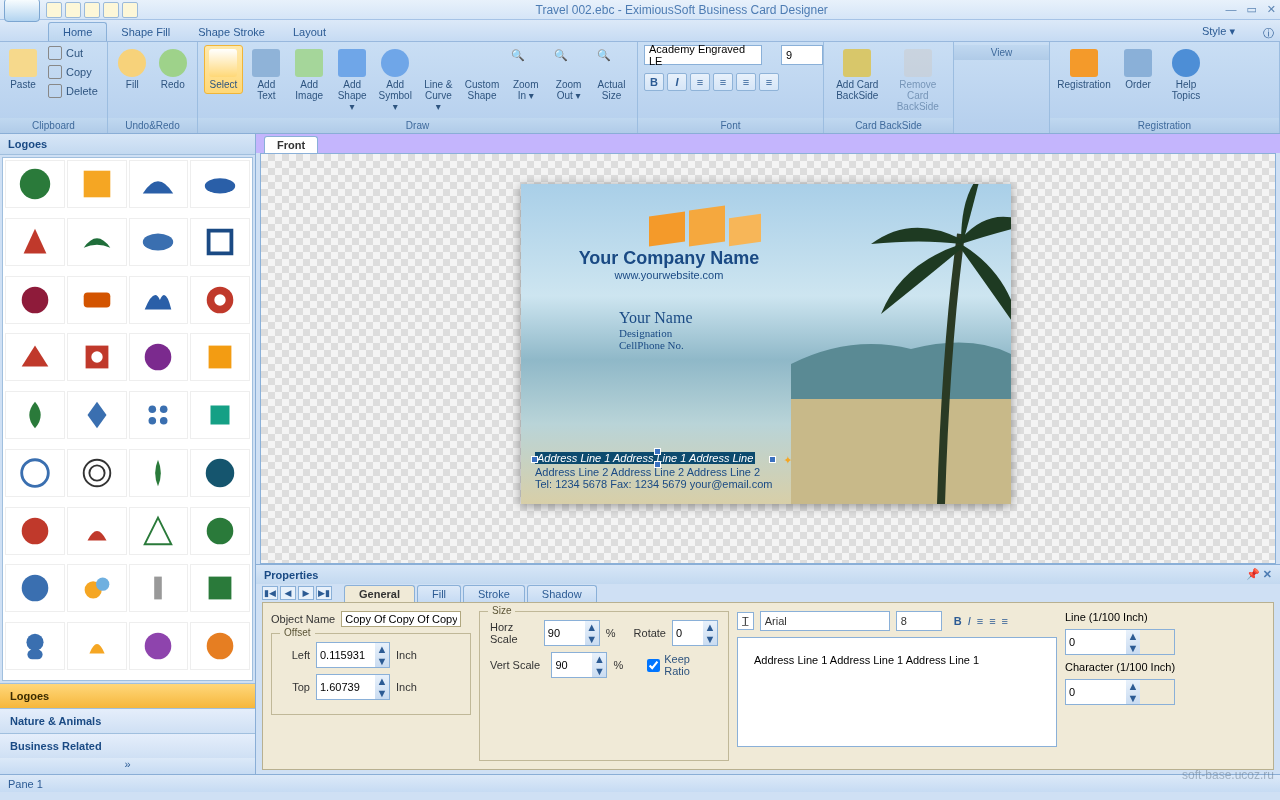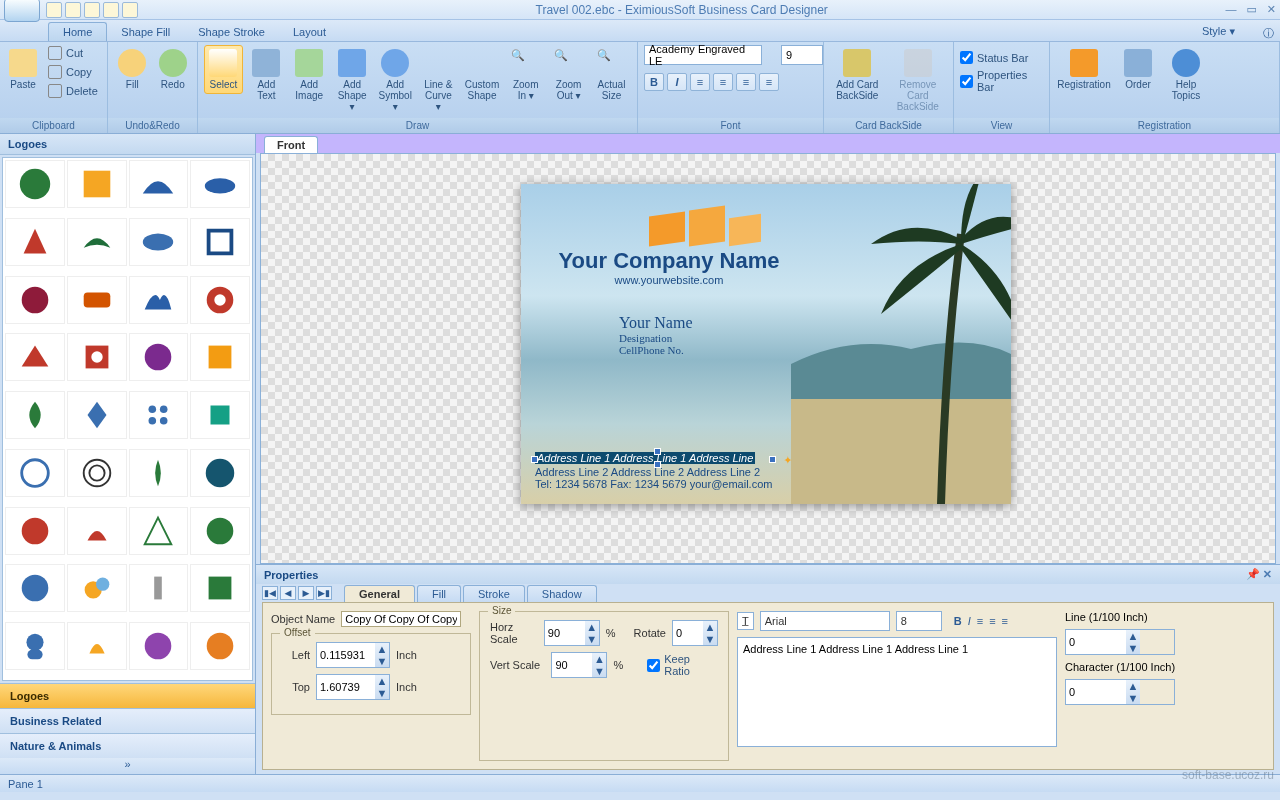--- a/index.html
+++ b/index.html
@@ -50,21 +50,21 @@
 .canvas-area{flex:1;border:1px solid #8ab0d8;margin:0 4px;position:relative;overflow:hidden;
   background-color:#f4f4f4;
   background-image:linear-gradient(45deg,#ddd 25%,transparent 25%,transparent 75%,#ddd 75%),linear-gradient(45deg,#ddd 25%,transparent 25%,transparent 75%,#ddd 75%);
   background-size:14px 14px;background-position:0 0,7px 7px;}
 .card{position:absolute;left:260px;top:30px;width:490px;height:320px;background:#fff;box-shadow:0 2px 10px rgba(0,0,0,.4);overflow:hidden;}
 .card .sky{position:absolute;inset:0;background:linear-gradient(#a9cfe8 0%,#cde5f0 35%,#8fb8c8 55%,#b9d4d8 75%,#d8cfa8 100%);}
 .palm{position:absolute;right:0;top:0;width:220px;height:320px;}
 .card-text{position:absolute;left:18px;top:18px;color:#1a4a84;font-family:Georgia,serif;}
 .card-logo{width:120px;height:42px;margin:0 auto 4px;position:relative;left:40px;}
 .card-logo div{position:absolute;background:#f49a2a;}
-.company{font-size:22px;font-weight:bold;color:#1a4a84;text-align:center;width:260px;}
+.company{font-size:18px;font-weight:bold;color:#1a4a84;text-align:center;width:260px;}
 .website{font-size:11px;color:#1a4a84;text-align:center;width:260px;}
 .name-block{margin-top:28px;margin-left:80px;}
 .name-block div{color:#1a4a84;font-family:Georgia,serif;}
 .yn{font-size:16px;}
 .addr-block{position:absolute;left:14px;bottom:14px;font-family:Arial;font-size:13px;color:#1a4a84;}
 .addr-block .sel{background:#0c4a6e;color:#fff;padding:0 2px;display:inline-block;position:relative;font-style:italic;}
 .sel-handle{position:absolute;width:7px;height:7px;background:#3a70c0;border:1px solid #fff;}
 
 .props{height:210px;border-top:1px solid #8aaed6;background:#cfe0f4;display:flex;flex-direction:column;}
 .props-title{background:linear-gradient(#d7e6f7,#c3d9f0);padding:3px 8px;color:#1a4a84;font-weight:bold;display:flex;align-items:center;}
@@ -76,21 +76,21 @@
 .prop-tabs .pt.active{background:#f0ead7;font-weight:bold;color:#333;}
 .prop-body{flex:1;background:#f0ead7;border:1px solid #b8b090;margin:0 6px 4px;padding:8px;display:flex;gap:8px;}
 .fieldset{border:1px solid #c0b898;padding:8px 10px;position:relative;}
 .fieldset .legend{position:absolute;top:-7px;left:8px;background:#f0ead7;padding:0 4px;color:#5c5536;font-size:10px;}
 .frow{display:flex;align-items:center;gap:6px;margin-bottom:6px;color:#333;}
 .frow input[type=text]{border:1px solid #b0a77f;padding:1px 3px;background:#fff;}
 .spin{display:inline-flex;border:1px solid #8ab0d8;}
 .spin input{border:none;width:58px;padding:1px 3px;}
 .spin .ar{width:14px;background:linear-gradient(#e8f1fb,#cadcf1);display:flex;flex-direction:column;font-size:6px;color:#2c5b94;}
 .spin .ar span{flex:1;text-align:center;cursor:pointer;}
-textarea.objtext{width:320px;height:110px;border:1px solid #8ab0d8;resize:none;padding:5px;font-size:11px;}
+textarea.objtext{width:320px;height:110px;border:1px solid #8ab0d8;resize:none;padding:16px;font-size:11px;}
 .right-col{display:flex;flex-direction:column;gap:6px;}
 
 .statusbar{height:18px;background:linear-gradient(#dce9f8,#c6dbf3);border-top:1px solid #8aaed6;display:flex;align-items:center;padding:0 8px;color:#2c5b94;}
 .watermark{position:fixed;right:6px;bottom:18px;color:rgba(100,120,140,.5);font-size:12px;}
 </style>
 </head>
 <body>
 
 <div class="titlebar">
   <div class="app-orb"></div>
@@ -224,30 +224,20 @@
           <div class="txt">Add Card<br>BackSide</div>
         </div>
       <div class="big-btn" style="width:62px;opacity:.5">
           <div class="ico" style="background:#ccc"></div>
           <div class="txt">Remove Card<br>BackSide</div>
         </div>
     </div>
     <div class="label">Card BackSide</div>
   </div>
   <div class="group" style="width:96px">
-    <div class="body" style="flex-direction:column;gap:5px;padding-top:6px">
-      <label class="chk">
-          <input type="checkbox" checked="" style="">
-          <span>Status Bar</span>
-        </label>
-      <label class="chk">
-          <input type="checkbox" checked="" style="">
-          <span>Properties Bar</span>
-        </label>
-    </div>
     <div class="label">View</div>
   </div>
   <div class="group" style="flex:1">
     <div class="body">
       <div class="big-btn" style="width:56px">
           <div class="ico" style="background:#f49a2a"></div>
           <div class="txt">Registration</div>
         </div>
       <div class="big-btn">
           <div class="ico" style="background:#8ab0d8"></div>
@@ -450,22 +440,22 @@
             <circle cx="20" cy="20" r="14" fill="#8e44ad"></circle>
           </svg>
         </div>
       <div class="cell">
           <svg viewBox="0 0 40 40">
             <circle cx="20" cy="20" r="14" fill="#e67e22"></circle>
           </svg>
         </div>
     </div>
     <div class="cat-btn active">Logoes</div>
+    <div class="cat-btn">Nature &amp; Animals</div>
     <div class="cat-btn">Business Related</div>
-    <div class="cat-btn">Nature &amp; Animals</div>
     <div style="height:16px;background:linear-gradient(#dce9f8,#c6dbf3);text-align:center;color:#2c5b94">»</div>
   </div>
 
   <div class="canvas-wrap">
     <div class="canvas-tab"><span>Front</span></div>
     <div class="canvas-area">
       <div class="card">
         <div class="sky"></div>
         <svg class="palm" viewBox="0 0 220 320">
           <rect x="0" y="210" width="220" height="110" fill="#c8b989"></rect>

